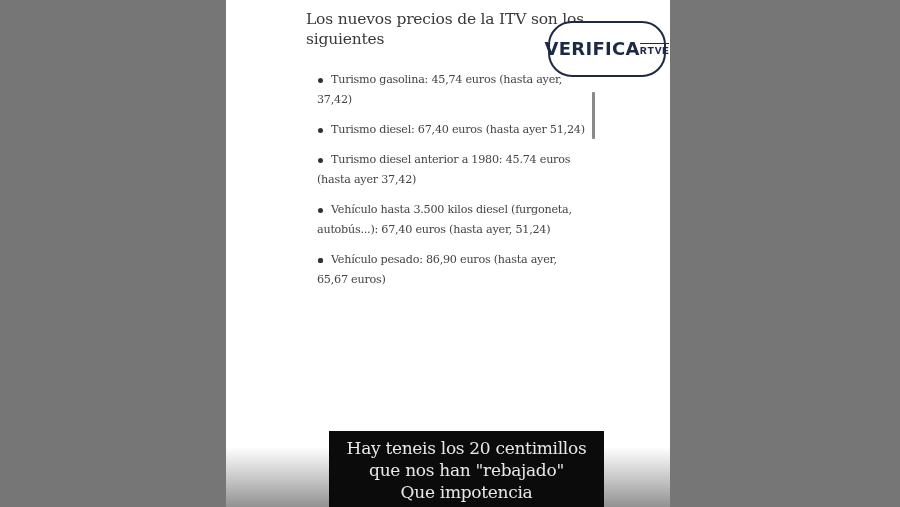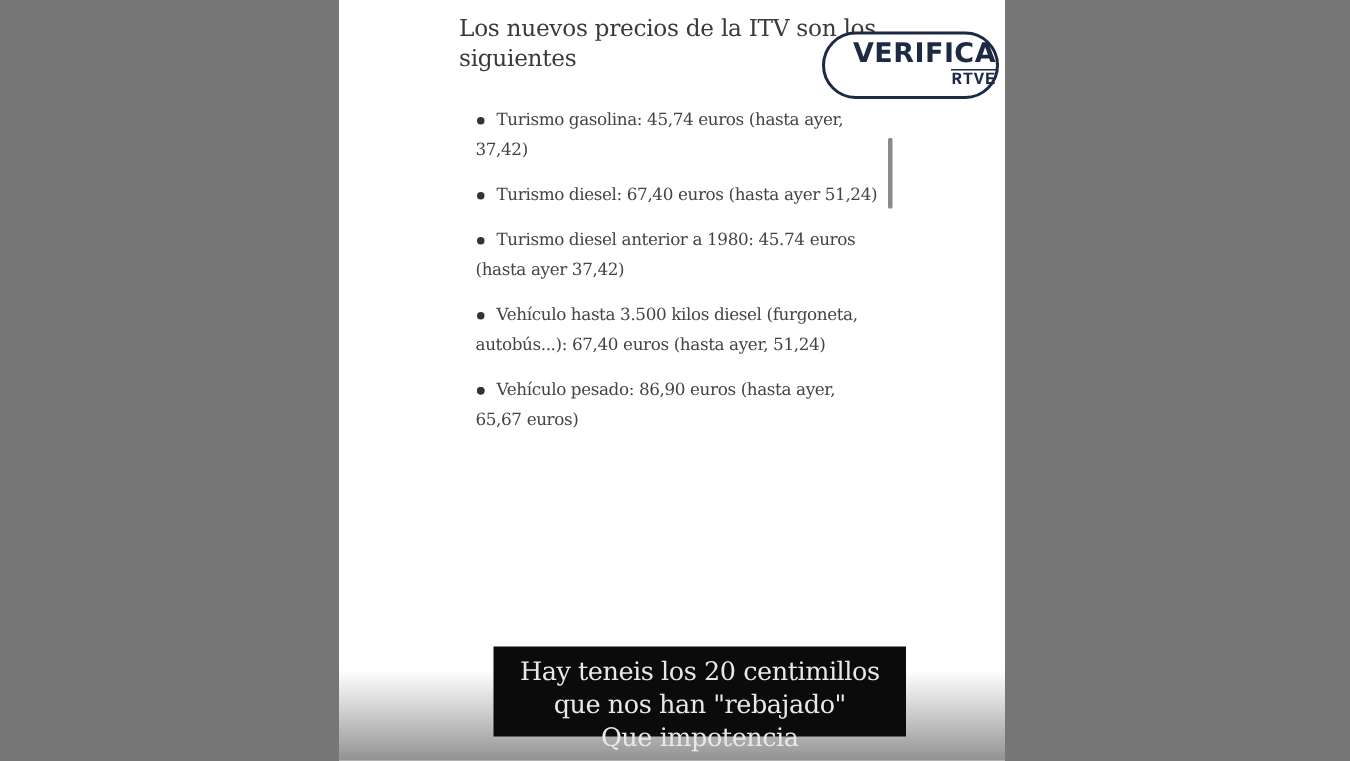--- a/index.html
+++ b/index.html
@@ -41,39 +41,39 @@
     .price-list li .bullet {
       position: absolute; left: 1px; top: 8px;
       width: 5px; height: 5px; border-radius: 50%;
       background: #333; text-indent: 0;
     }
     .scrollbar {
       position: absolute; left: 366px; top: 92px; width: 3px; height: 47px;
       background: #8a8a8a; border-radius: 1px;
     }
     .verifica-badge {
-      position: absolute; left: 548px; top: 21px; width: 118px; height: 45px;
+      position: absolute; left: 548px; top: 21px; width: 118px; height: 56px;
       border: 2px solid #1d2a44; border-radius: 24px;
       background: #ffffff;
-      display: flex; flex-direction: column; align-items: flex-end; justify-content: center;
+      display: flex; align-items: center; justify-content: center;
       z-index: 5; box-sizing: border-box;
     }
     .verifica-word {
       font-family: "DejaVu Sans", sans-serif; font-weight: bold;
       font-size: 18px; line-height: 18px; color: #1d2a44;
       letter-spacing: 0.3px;
     }
     .rtve-word {
       font-family: Liberation Mono, monospace; font-weight: bold;
       font-size: 11.5px; line-height: 12px; color: #1d2a44;
       border-top: 1.5px solid #1d2a44; padding-top: 1px; margin-top: 1px;
       letter-spacing: 0.5px;
     }
     .caption-box {
-      position: absolute; left: 329px; top: 431px; width: 275px; height: 60px;
+      position: absolute; left: 329px; top: 431px; width: 275px; height: 77px;
       background: #0b0b0b;
       z-index: 3;
       display: flex; flex-direction: column; align-items: center;
       padding-top: 6px; box-sizing: border-box;
     }
     .caption-line {
       font-family: "DejaVu Serif", serif; font-size: 17px; line-height: 22px;
       color: #e8e8e8; white-space: nowrap; letter-spacing: -0.3px;
     }
   </style>

